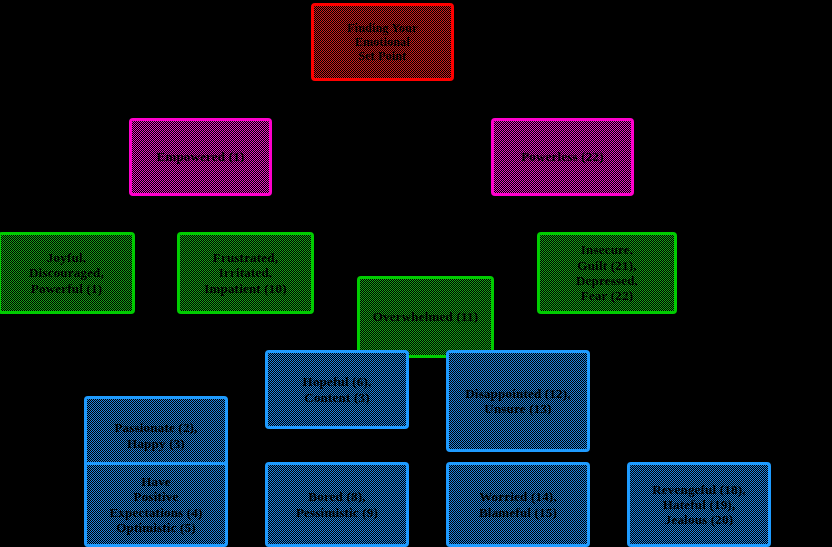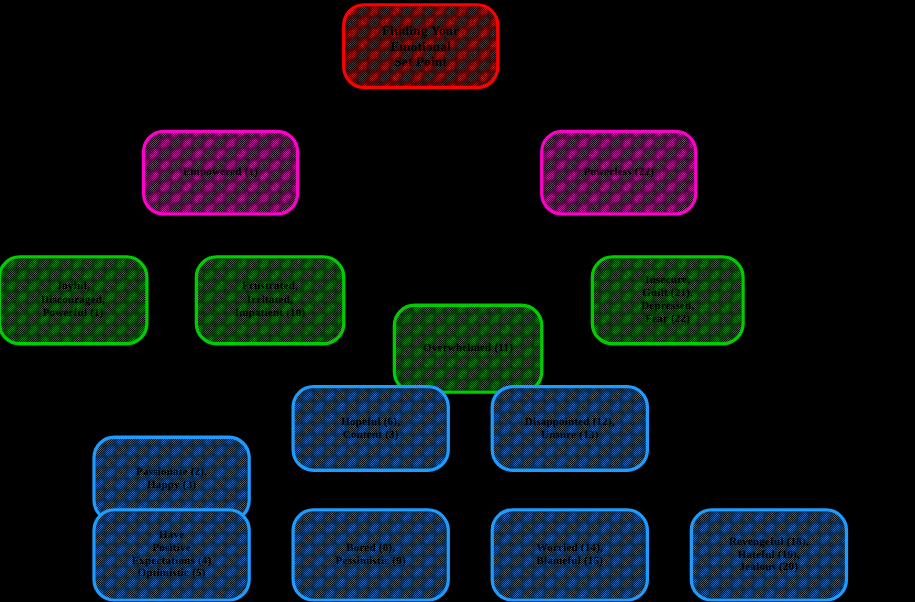--- a/index.html
+++ b/index.html
@@ -15,21 +15,21 @@
     overflow: hidden;
     font-family: "Liberation Serif", "DejaVu Serif", serif;
   }
 
   
   .node {
     position: absolute;
     box-sizing: border-box;
     border-style: solid;
     border-width: 3px;
-    border-radius: 20px;
+    border-radius: 4px;
     display: flex;
     align-items: center;
     justify-content: center;
     text-align: center;
     color: #000000;
     font-weight: bold;
     line-height: 1.18;
     letter-spacing: 0.2px;
     background-color: #000000;
     background-repeat: repeat;
@@ -65,21 +65,21 @@
       linear-gradient(45deg, #1f84e0 25%, transparent 25%, transparent 75%, #1f84e0 75%),
       linear-gradient(45deg, #1f84e0 25%, transparent 25%, transparent 75%, #1f84e0 75%);
     background-position: 0 0, 1px 1px;
   }
 
   .bd-red     { border-color: #ff0000; }
   .bd-magenta { border-color: #ff00cc; }
   .bd-green   { border-color: #00cc00; }
   .bd-blue    { border-color: #1e9bff; }
 
-  .fs-11 { font-size: 10px; text-align: center; }
+  .fs-11 { font-size: 13px; text-align: center; }
   .fs-12 { font-size: 12px; }
 </style>
 </head>
 <body>
 
 <div id="canvas">
 
   <div class="node fill-red bd-red fs-12" style="left:311px; top:3px; width:143px; height:78px;">
     <span class="label">
       <span>Finding Your</span><br>
@@ -132,21 +132,21 @@
     </span>
   </div>
 
   <div class="node fill-blue bd-blue fs-11" style="left:265px; top:350px; width:144px; height:79px;">
     <span class="label">
       <span>Hopeful (6),</span><br>
       <span>Content (3)</span>
     </span>
   </div>
 
-  <div class="node fill-blue bd-blue fs-11" style="left:446px; top:350px; width:144px; height:79px;">
+  <div class="node fill-blue bd-blue fs-11" style="left:446px; top:350px; width:144px; height:102px;">
     <span class="label">
       <span>Disappointed (12),</span><br>
       <span>Unsure (13)</span>
     </span>
   </div>
 
 
   <div class="node fill-blue bd-blue fs-11" style="left:84px; top:462px; width:144px; height:85px;">
     <span class="label">
       <span>Have</span><br>

